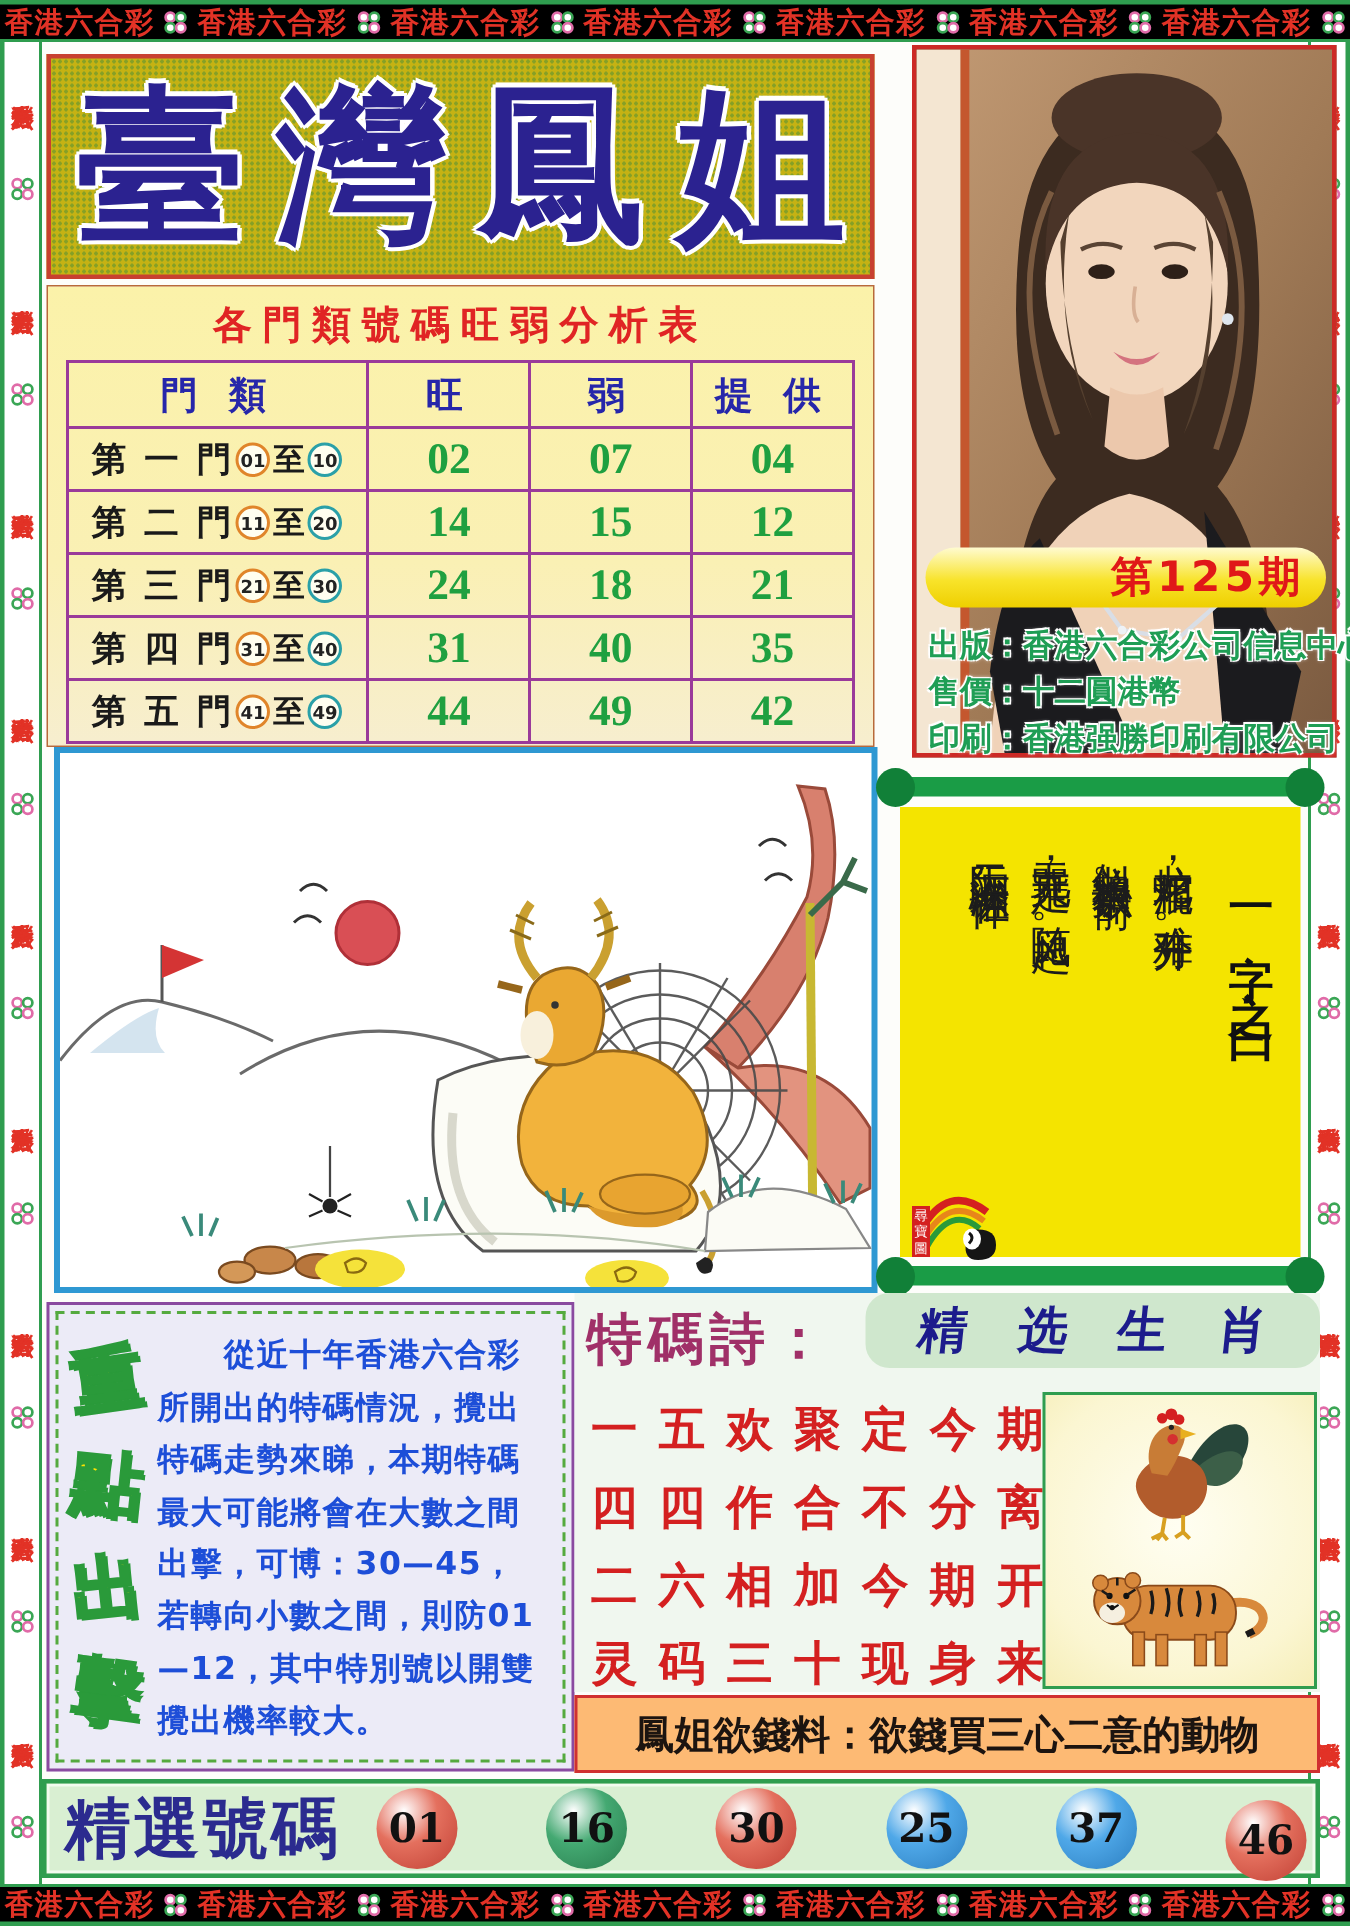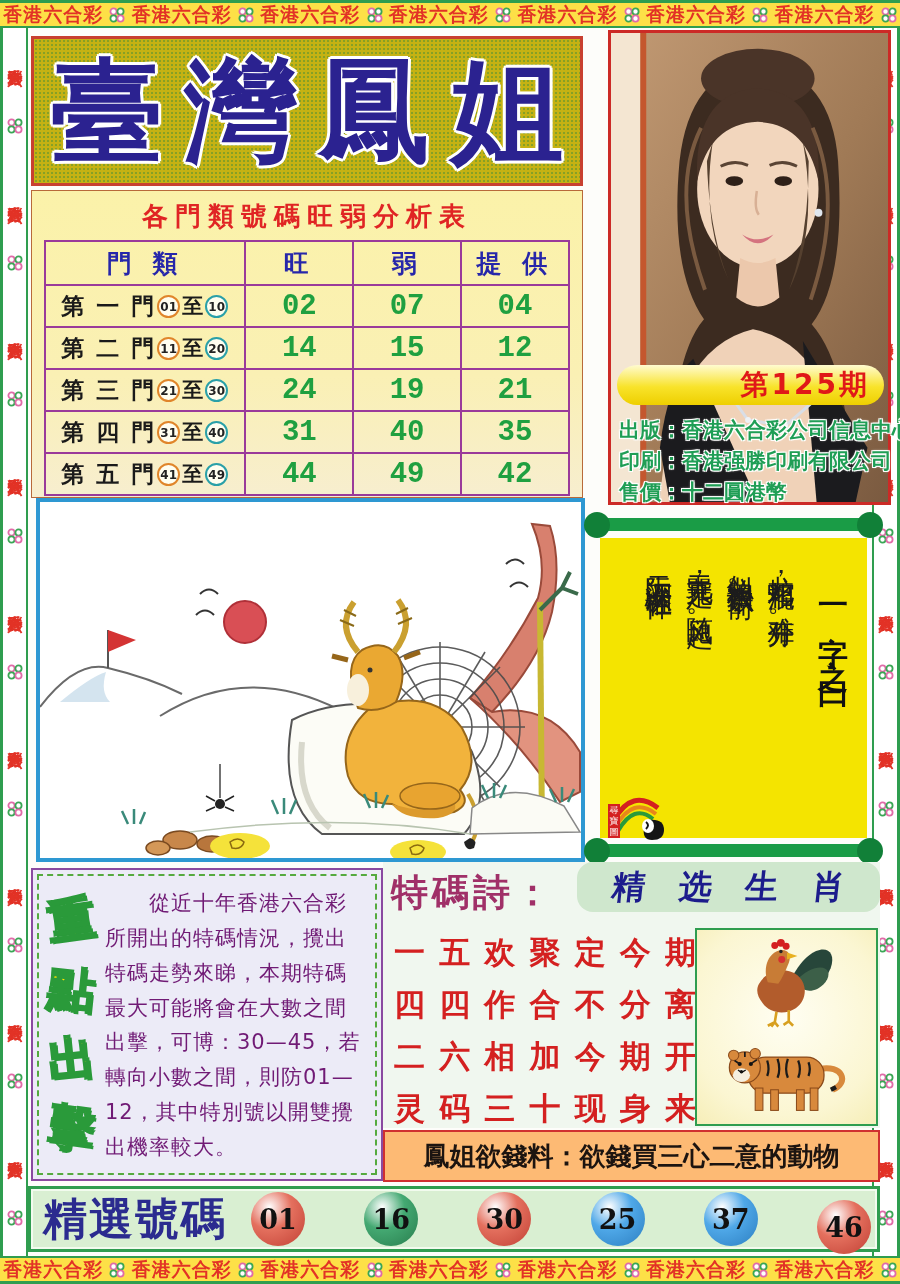--- a/index.html
+++ b/index.html
@@ -1,20 +1,20 @@
 <!DOCTYPE html>
 <html><head>
 <meta charset="utf-8">
 <style>
   html,body{margin:0;padding:0;}
   body{width:900px;height:1284px;background:#fdfdfa;font-family:"DejaVu Sans","Liberation Sans",sans-serif;position:relative;overflow:hidden;}
   .page{position:absolute;inset:0;}
 
   
-  .hstrip{position:absolute;left:0;width:900px;height:28px;background:#fde047;display:flex;align-items:center;justify-content:space-around;overflow:hidden;box-sizing:border-box;}
+  .hstrip{position:absolute;left:0;width:900px;height:28px;background:#000000;display:flex;align-items:center;justify-content:space-around;overflow:hidden;box-sizing:border-box;}
   .hstrip.top{top:0;border-top:3px solid #2f9d4f;border-bottom:2px solid #2f9d4f;}
   .hstrip.bottom{bottom:0;border-bottom:3px solid #2f9d4f;border-top:2px solid #2f9d4f;}
   .hstrip .btxt{color:#e23226;font-weight:bold;font-size:19px;white-space:nowrap;letter-spacing:1px;}
   .vstrip{position:absolute;top:28px;bottom:28px;width:28px;background:#fff;display:flex;flex-direction:column;align-items:center;justify-content:space-around;overflow:hidden;box-sizing:border-box;}
   .vstrip.left{left:0;border-left:3px solid #2f9d4f;border-right:2px solid #2f9d4f;}
   .vstrip.right{right:0;border-right:3px solid #2f9d4f;border-left:2px solid #2f9d4f;}
   .vstrip .btxt{writing-mode:vertical-rl;text-orientation:upright;color:#e23226;font-weight:bold;font-size:15px;letter-spacing:0;}
   .coin{flex:0 0 auto;}
 
   
@@ -30,21 +30,21 @@
   .t-cell{box-sizing:border-box;border-left:2px solid #9a3a9a;display:flex;align-items:center;justify-content:center;height:40px;}
   .t-cell:first-child{border-left:none;}
   .c-label{width:38%;}
   .c-num{width:20.66%;}
   .t-head .t-cell{color:#2626aa;font-weight:900;font-size:25px;letter-spacing:6px;height:42px;}
   .door{color:#1a1a1a;font-weight:900;font-size:23px;letter-spacing:2px;}
   .zhi{color:#1a1a1a;font-weight:900;font-size:21px;margin:0 1px;}
   .circ{display:inline-block;width:23px;height:23px;border-radius:50%;font-size:12px;font-weight:bold;color:#222;line-height:21px;text-align:center;box-sizing:border-box;margin:0 1px;background:#fffef0;}
   .circ.c1{border:2px solid #e0852a;}
   .circ.c2{border:2px solid #2aa0a8;}
-  .num{color:#1fa040;font-weight:bold;font-size:29px;font-family:Liberation Mono, monospace;}
+  .num{color:#1fa040;font-weight:bold;font-size:29px;font-family:Liberation Serif, serif;}
 
   
   .photo{position:absolute;left:592px;top:30px;width:283px;height:475px;box-sizing:border-box;border:3px solid #cc2a26;background:#8a6248;margin-left:16px;}
   .photo svg{position:absolute;inset:0;}
   .issue-badge{position:absolute;left:6px;right:4px;top:332px;height:40px;border-radius:20px;background:linear-gradient(180deg,#fffbd0 0%,#f8e32a 55%,#eecf00 100%);display:flex;align-items:center;justify-content:flex-end;padding-right:14px;box-sizing:border-box;}
   .issue-badge span{color:#e01818;font-weight:900;font-size:28px;letter-spacing:3px;}
   .publisher{position:absolute;left:8px;top:382px;right:4px;}
   .publisher div{color:#1f9e55;font-weight:900;font-size:21px;line-height:31px;white-space:nowrap;text-shadow:0 0 3px #fff,1px 1px 0 #fff,-1px -1px 0 #fff,1px -1px 0 #fff,-1px 1px 0 #fff;}
 
   
@@ -65,21 +65,21 @@
 
   
   .keypoint{position:absolute;left:31px;top:868px;width:352px;height:313px;box-sizing:border-box;background:#ecebf7;border:2px solid #8a4aa0;}
   .kp-inner{position:absolute;inset:4px;border:2px dashed #55aa3f;display:flex;}
   .kp-title{width:64px;display:flex;flex-direction:column;align-items:center;justify-content:space-around;padding:10px 0;}
   .kp-title span{font-size:47px;font-weight:900;color:#ffe400;font-family:"DejaVu Serif","Liberation Serif",serif;-webkit-text-stroke:2px #2a9a3a;text-shadow:2px 2px 0 #2a9a3a;}
   .kp-title span:nth-child(1){transform:rotate(-8deg);}
   .kp-title span:nth-child(2){transform:rotate(6deg);}
   .kp-title span:nth-child(3){transform:rotate(-6deg);}
   .kp-title span:nth-child(4){transform:rotate(8deg);}
-  .kp-body{flex:1;padding:10px 12px 6px 2px;color:#701a75;font-weight:normal;font-size:21px;line-height:1.66;text-indent:2.1em;letter-spacing:1px;}
+  .kp-body{flex:1;padding:10px 12px 6px 2px;color:#1d4ed8;font-weight:bold;font-size:21px;line-height:1.66;text-indent:2.1em;letter-spacing:1px;}
 
   
   .special{position:absolute;left:383px;top:862px;width:497px;height:266px;background:#f0f7ef;}
   .sp-title{position:absolute;left:8px;top:6px;color:#a03068;font-weight:900;font-size:37px;font-family:Liberation Serif, serif;letter-spacing:4px;}
   .sp-grid{position:absolute;left:4px;top:70px;width:316px;display:grid;grid-template-columns:repeat(7,1fr);row-gap:10px;}
   .sp-grid span{display:block;text-align:center;color:#d42020;font-weight:900;font-size:31px;font-family:"DejaVu Serif","Liberation Serif",serif;}
   .zb{position:absolute;left:194px;top:0px;width:303px;height:50px;background:#cfe7cd;border-radius:16px;display:flex;align-items:center;justify-content:space-around;padding:0 18px;box-sizing:border-box;}
   .zb span{color:#1c1c8c;font-weight:900;font-size:33px;font-family:"DejaVu Serif","Liberation Serif",serif;transform:skewX(-6deg);}
   .animalbox{position:absolute;left:312px;top:66px;width:183px;height:198px;box-sizing:border-box;border:2px solid #2f9d4f;background:radial-gradient(circle at 50% 45%,#fffef2 0%,#fbf6d2 70%,#f6eeb8 100%);display:flex;flex-direction:column;align-items:center;justify-content:space-around;padding:4px 0;}
 
@@ -370,21 +370,21 @@
           <div class="t-cell c-num num">12</div>
         </div>
         <div class="t-row">
           <div class="t-cell c-label">
             <span class="door">第 三 門</span>
             <span class="circ c1">21</span>
             <span class="zhi">至</span>
             <span class="circ c2">30</span>
           </div>
           <div class="t-cell c-num num">24</div>
-          <div class="t-cell c-num num">19</div>
+          <div class="t-cell c-num num">18</div>
           <div class="t-cell c-num num">21</div>
         </div>
         <div class="t-row">
           <div class="t-cell c-label">
             <span class="door">第 四 門</span>
             <span class="circ c1">31</span>
             <span class="zhi">至</span>
             <span class="circ c2">40</span>
           </div>
           <div class="t-cell c-num num">31</div>
@@ -438,22 +438,22 @@
         <circle cx="178" cy="398" r="3" fill="#eef2f6"></circle>
       <circle cx="212" cy="182" r="4" fill="#dfe6ee"></circle>
       <path d="M92,96 Q60,160 96,260" stroke="#7a5a40" stroke-width="4" fill="none"></path>
       <path d="M206,96 Q238,170 204,270" stroke="#7a5a40" stroke-width="4" fill="none"></path>
     </svg>
     <div class="issue-badge">
         <span>第125期</span>
       </div>
     <div class="publisher" id="publisher">
         <div>出版：香港六合彩公司信息中心</div>
+        <div>售價：十二圓港幣</div>
         <div>印刷：香港强勝印刷有限公司</div>
-        <div>售價：十二圓港幣</div>
       </div>
   </div>
 
   <div class="cartoon">
     <svg viewBox="0 0 541 356" width="541" height="356">
 
       <path d="M0,205 Q36,158 68,166 Q110,176 142,192" stroke="#6a6a6a" stroke-width="2" fill="none"></path>
       <path d="M20,200 Q50,175 66,170 Q60,190 70,200 Z" fill="#c2d8e8" opacity="0.7"></path>
       <path d="M120,214 Q205,160 300,208" stroke="#6a6a6a" stroke-width="2" fill="none"></path>
 

